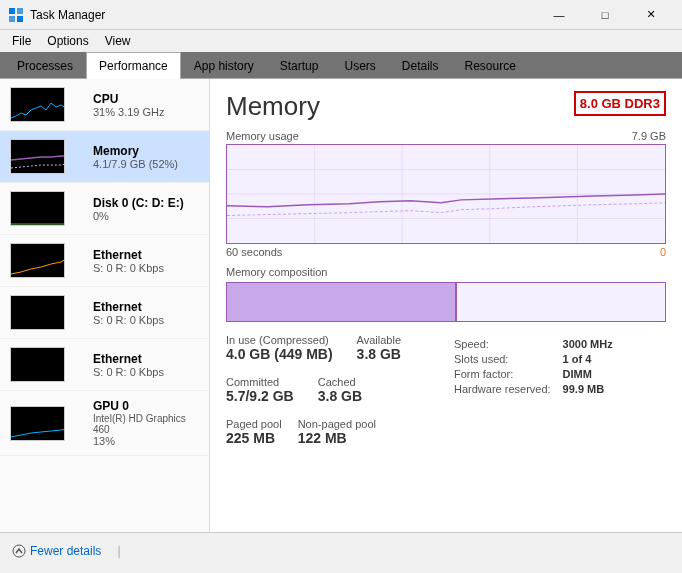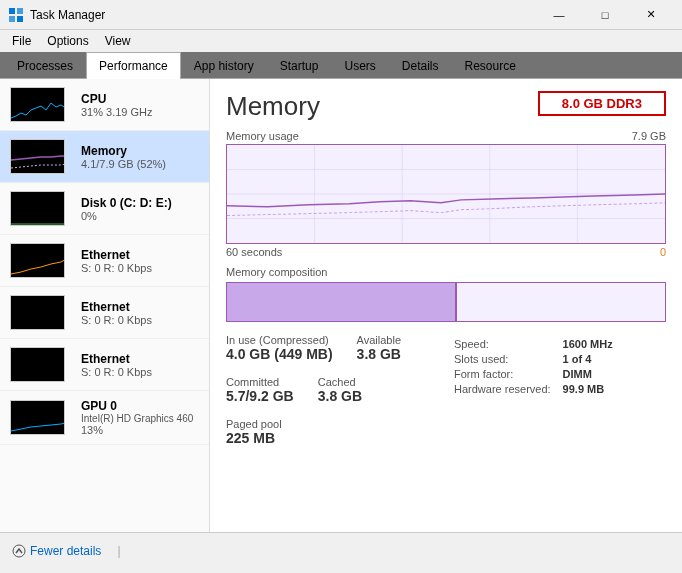--- a/index.html
+++ b/index.html
@@ -72,21 +72,21 @@
       background: #fafafa;
       border-right: 1px solid #ddd;
       overflow-y: auto;
     }
     .sidebar-item {
       display: flex;
       align-items: center;
       padding: 8px 10px;
       cursor: pointer;
       border-bottom: 1px solid #eee;
-      gap: 16px;
+      gap: 28px;
     }
     .sidebar-item.active { background: #cce0ff; }
     .sidebar-graph {
       width: 55px;
       height: 35px;
       border: 1px solid #ccc;
       background: #000;
       flex-shrink: 0;
       position: relative;
       overflow: hidden;
@@ -114,21 +114,21 @@
     .panel-header {
       display: flex;
       justify-content: space-between;
       align-items: flex-start;
       margin-bottom: 8px;
     }
     .panel-title { font-size: 26px; font-weight: 300; color: #333; }
     .panel-badge {
       border: 2px solid #cc0000;
       color: #cc0000;
-      padding: 3px 22px;
+      padding: 3px 4px;
       font-size: 13px;
       font-weight: 600;
     }
 
     
     .chart-section { margin-bottom: 8px; }
     .chart-label {
       display: flex;
       justify-content: space-between;
       font-size: 11px;
@@ -421,26 +421,30 @@
             <div class="stat-label">Cached</div>
             <div class="stat-value">3.8 GB</div>
           </div>
         </div>
 
         <div style="display:flex; gap:16px;">
           <div class="stat-row">
             <div class="stat-label">Paged pool</div>
             <div class="stat-value">225 MB</div>
           </div>
+          <div class="stat-row">
+            <div class="stat-label">Non-paged pool</div>
+            <div class="stat-value">122 MB</div>
+          </div>
         </div>
       </div>
 
       <div class="right-stats" style="display:grid; grid-template-columns: auto 1fr; gap: 3px 12px; align-content: start; padding-top: 4px;">
         <span class="stat-right-label">Speed:</span>
-        <span class="stat-right-value">1600 MHz</span>
+        <span class="stat-right-value">3000 MHz</span>
         <span class="stat-right-label">Slots used:</span>
         <span class="stat-right-value">1 of 4</span>
         <span class="stat-right-label">Form factor:</span>
         <span class="stat-right-value">DIMM</span>
         <span class="stat-right-label">Hardware reserved:</span>
         <span class="stat-right-value">99.9 MB</span>
       </div>
     </div>
 
   </div>

